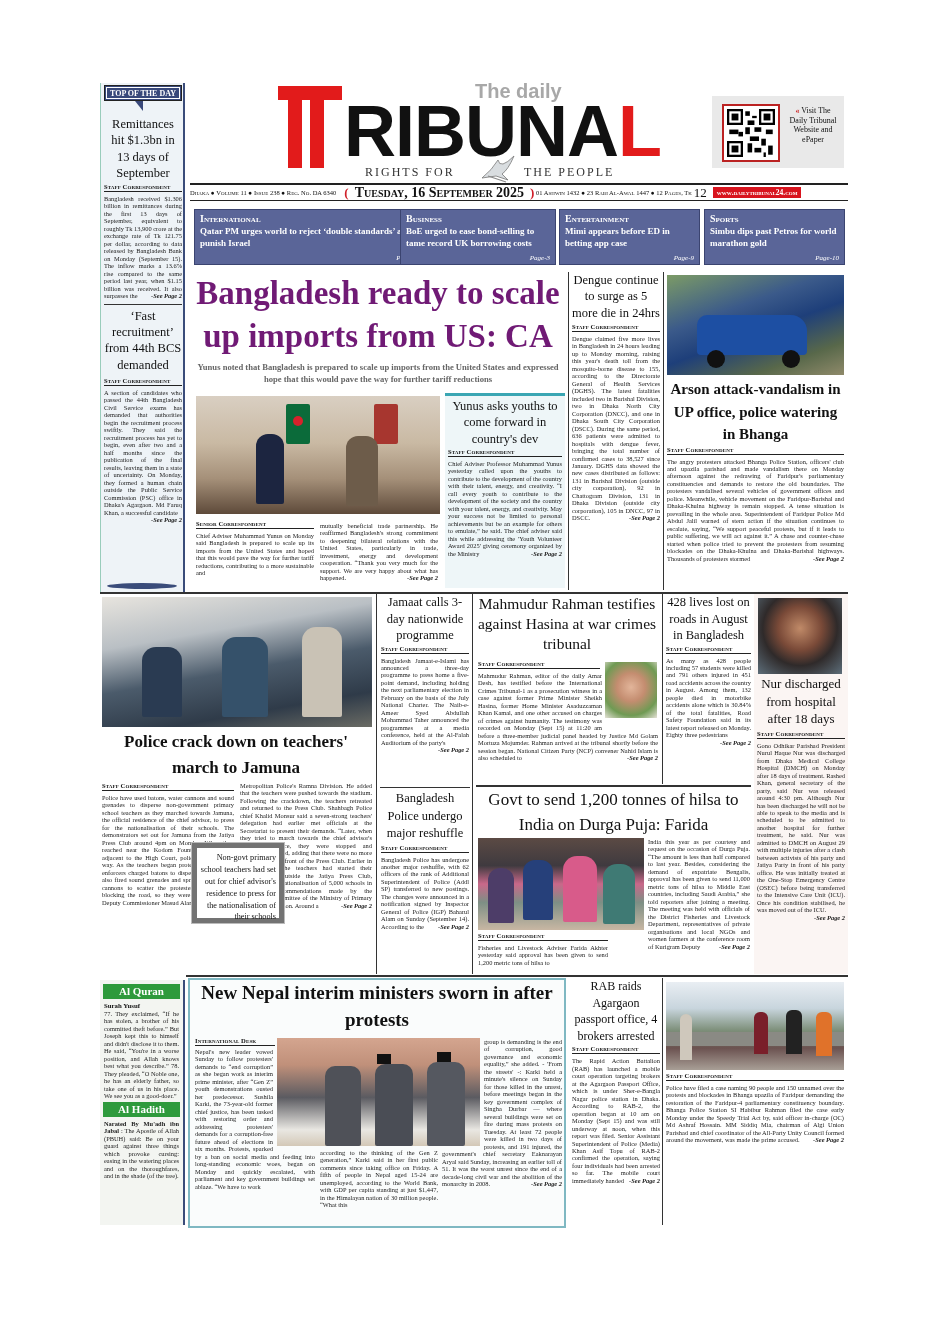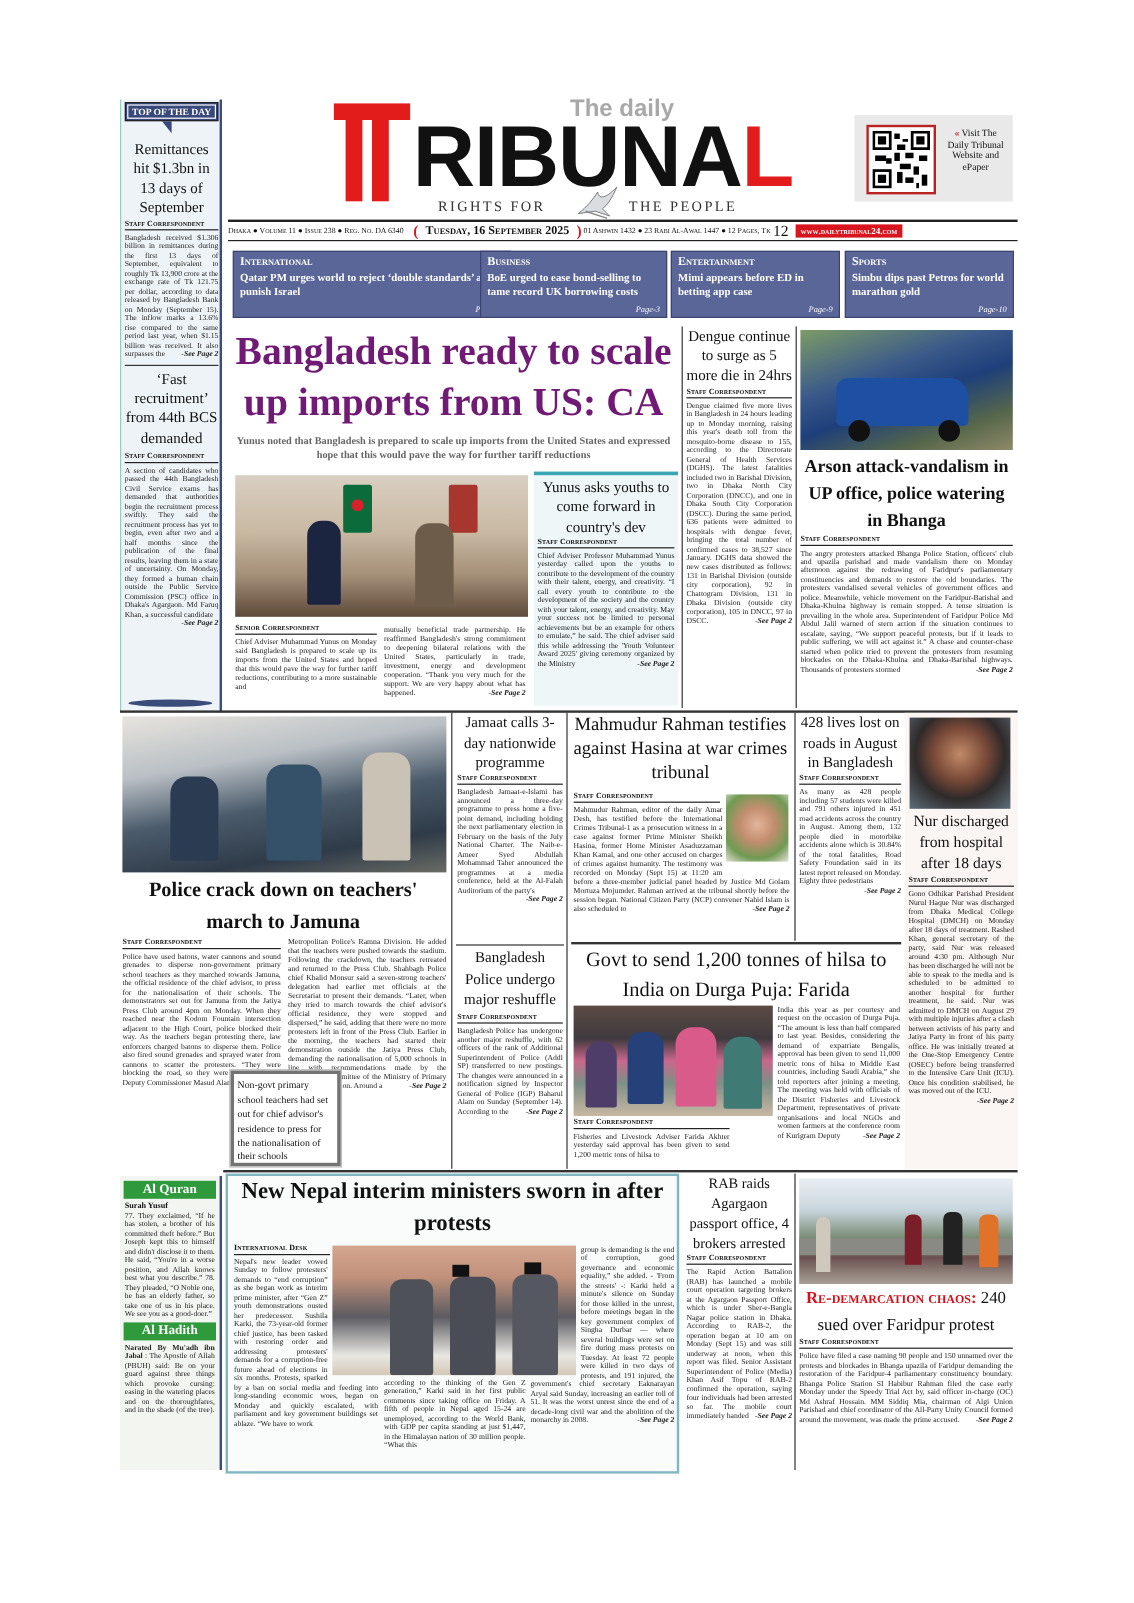--- a/index.html
+++ b/index.html
@@ -26,21 +26,21 @@
 #logo-word{left:344px;top:96px;font-family:"Liberation Sans",sans-serif;font-weight:bold;font-size:72px;letter-spacing:-1px;line-height:70px;color:#111}
 #logo-daily{left:475px;top:80px;font-family:"Liberation Sans",sans-serif;font-weight:bold;font-size:20px;color:#a8a8a8}
 #logo-L{color:#e21b1b}
 #tagline-left{left:365px;top:165px;font-size:12px;letter-spacing:2px;color:#333}
 #tagline-right{left:524px;top:165px;font-size:12px;letter-spacing:2px;color:#333}
 #dove{left:478px;top:152px;width:40px;height:32px}
 #qrbox{left:712px;top:96px;width:132px;height:72px;background:#e9e9e9;padding:5px}
 #qr{position:absolute;left:10px;top:8px;width:58px;height:58px;border:2px solid #b22;background:#fff;padding:3px}
 #qrtext{position:absolute;left:74px;top:10px;width:54px;font-size:8px;text-align:center;line-height:1.2}
 #dateline{left:190px;top:183px;width:658px;height:18px;border-top:2px solid #222;border-bottom:1px solid #222;display:flex;align-items:center;font-size:6.5px;font-variant:small-caps;white-space:nowrap}
-#dateline .date{font-size:10px;font-weight:bold;margin:0 6px;font-variant:small-caps}
+#dateline .date{font-size:14px;font-weight:bold;margin:0 6px;font-variant:small-caps}
 #dateline .paren{color:#d0202a;font-weight:bold;font-size:13px}
 #dateline .price{font-size:13px;margin-left:2px}
 #dateline .url{background:#d8141e;color:#fff;font-weight:bold;font-size:7.5px;padding:1px 4px;margin-left:6px}
 
 
 .teaser{position:absolute;top:209px;height:56px;background:#5a6598;color:#fff;padding:2px 5px;border:1px solid #3b4470}
 .teaser .cat{font-size:10px;font-variant:small-caps;font-weight:bold;line-height:13px}
 .teaser .tt{font-size:9px;font-weight:bold;line-height:12px}
 .teaser .pg{position:absolute;right:5px;bottom:2px;font-size:7px;font-style:italic}
 
@@ -210,21 +210,21 @@
 <div class="abs" style="left:100px;top:729px;width:272px">
   <div class="hl" style="font-size:17px;font-weight:bold;line-height:1.55">Police crack down on teachers' march to Jamuna</div>
 </div>
 <div class="abs" style="left:102px;top:782px;width:132px">
   <div class="byline">Staff Correspondent</div>
   <div class="body-text" style="text-indent:0">Police have used batons, water cannons and sound grenades to disperse non-government primary school teachers as they marched towards Jamuna, the official residence of the chief advisor, to press for the nationalisation of their schools. The demonstrators set out for Jamuna from the Jatiya Press Club around 4pm on Monday. When they reached near the Kodom Fountain intersection adjacent to the High Court, police blocked their way. As the teachers began protesting there, law enforcers charged batons to disperse them. Police also fired sound grenades and sprayed water from cannons to scatter the protesters. “They were blocking the road, so they were removed,” said Deputy Commissioner Masud Alam of Dhaka</div>
 </div>
 <div class="abs" style="left:240px;top:782px;width:132px">
   <div class="body-text"><span>Metropolitan Police's Ramna Division. He added that the teachers were pushed towards the stadium. Following the crackdown, the teachers retreated and returned to the Press Club. Shahbagh Police chief Khalid Monsur said a seven-strong teachers' delegation had earlier met officials at the Secretariat to present their demands. “Later, when they tried to march towards the chief advisor's official residence, they were stopped and dispersed,” he said, adding that there were no more protesters left in front of the Press Club. Earlier in the morning, the teachers had started their demonstration outside the Jatiya Press Club, demanding the nationalisation of 5,000 schools in line with recommendations made by the consultation committee of the Ministry of Primary and Mass Education. Around a</span> <span class="seepage">-See Page 2</span></div>
 </div>
-<div class="abs" style="left:192px;top:892px;width:92px;height:80px;background:#fff;border:3px solid #737373;outline:1px solid #bbb;padding:4px 3px;font-size:8.2px;line-height:1.45;text-align:left">Non-govt primary school teachers had set out for chief advisor's residence to press for the nationalisation of their schools</div>
+<div class="abs" style="left:192px;top:843px;width:92px;height:80px;background:#fff;border:5px solid #737373;outline:1px solid #bbb;padding:4px 3px;font-size:8.2px;line-height:1.45;text-align:right">Non-govt primary school teachers had set out for chief advisor's residence to press for the nationalisation of their schools</div>
 
 <div class="vrule" style="left:376px;top:594px;height:380px"></div>
 
 <div class="abs" style="left:381px;top:594px;width:88px">
   <div class="hl" style="font-size:12.5px;line-height:1.32">Jamaat calls 3-day nationwide programme</div>
   <div class="byline" style="margin-top:1px">Staff Correspondent</div>
   <div class="body-text"><span>Bangladesh Jamaat-e-Islami has announced a three-day programme to press home a five-point demand, including holding the next parliamentary election in February on the basis of the July National Charter. The Naib-e-Ameer Syed Abdullah Mohammad Taher announced the programmes at a media conference, held at the Al-Falah Auditorium of the party's</span> <span class="seepage">-See Page 2</span></div>
 </div>
 <div class="hrule" style="left:380px;top:787px;width:90px"></div>
 
@@ -325,19 +325,15 @@
 <div class="vrule" style="left:662px;top:978px;height:247px"></div>
 
 <div class="abs photo ph-faridpur" style="left:666px;top:982px;width:178px;height:88px">
   <div style="position:absolute;left:0;top:50px;width:178px;height:14px;background:#8a8a84"></div>
   <div style="position:absolute;left:88px;top:30px;width:14px;height:42px;background:#7a1f2a;border-radius:6px 6px 0 0"></div>
   <div style="position:absolute;left:120px;top:28px;width:16px;height:44px;background:#222;border-radius:6px 6px 0 0"></div>
   <div style="position:absolute;left:150px;top:30px;width:16px;height:44px;background:#e0722a;border-radius:6px 6px 0 0"></div>
   <div style="position:absolute;left:14px;top:32px;width:12px;height:46px;background:#cfc8bc;border-radius:6px 6px 0 0"></div>
 </div>
 <div class="abs" style="left:666px;top:1072px;width:178px">
-  <div class="hl" style="font-size:14px;line-height:1.55">
-    <span style="color:#d4111a;font-weight:bold;font-variant:small-caps">Re-demarcation chaos:</span>
-    <span>240 sued over Faridpur protest</span>
-  </div>
   <div class="byline">Staff Correspondent</div>
   <div class="body-text"><span>Police have filed a case naming 90 people and 150 unnamed over the protests and blockades in Bhanga upazila of Faridpur demanding the restoration of the Faridpur-4 parliamentary constituency boundary. Bhanga Police Station SI Habibur Rahman filed the case early Monday under the Speedy Trial Act by, said officer in-charge (OC) Md Ashraf Hossain. MM Siddiq Mia, chairman of Algi Union Parishad and chief coordinator of the All-Party Unity Council formed around the movement, was made the prime accused.</span> <span class="seepage">-See Page 2</span></div>
 </div>
 
 </body></html>

